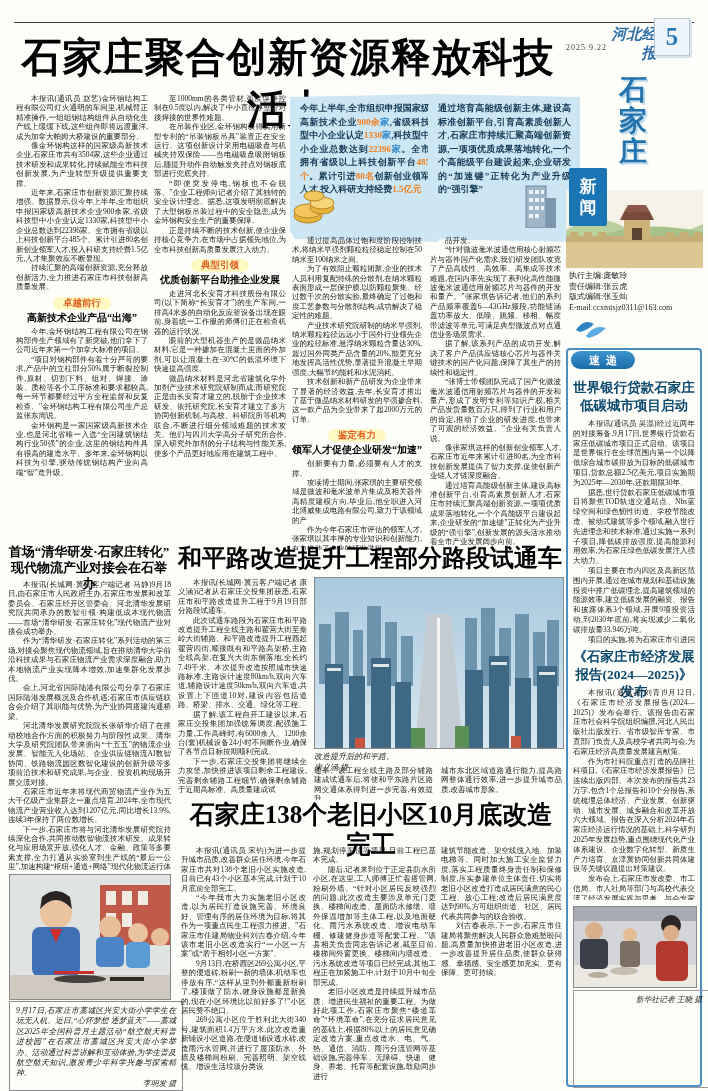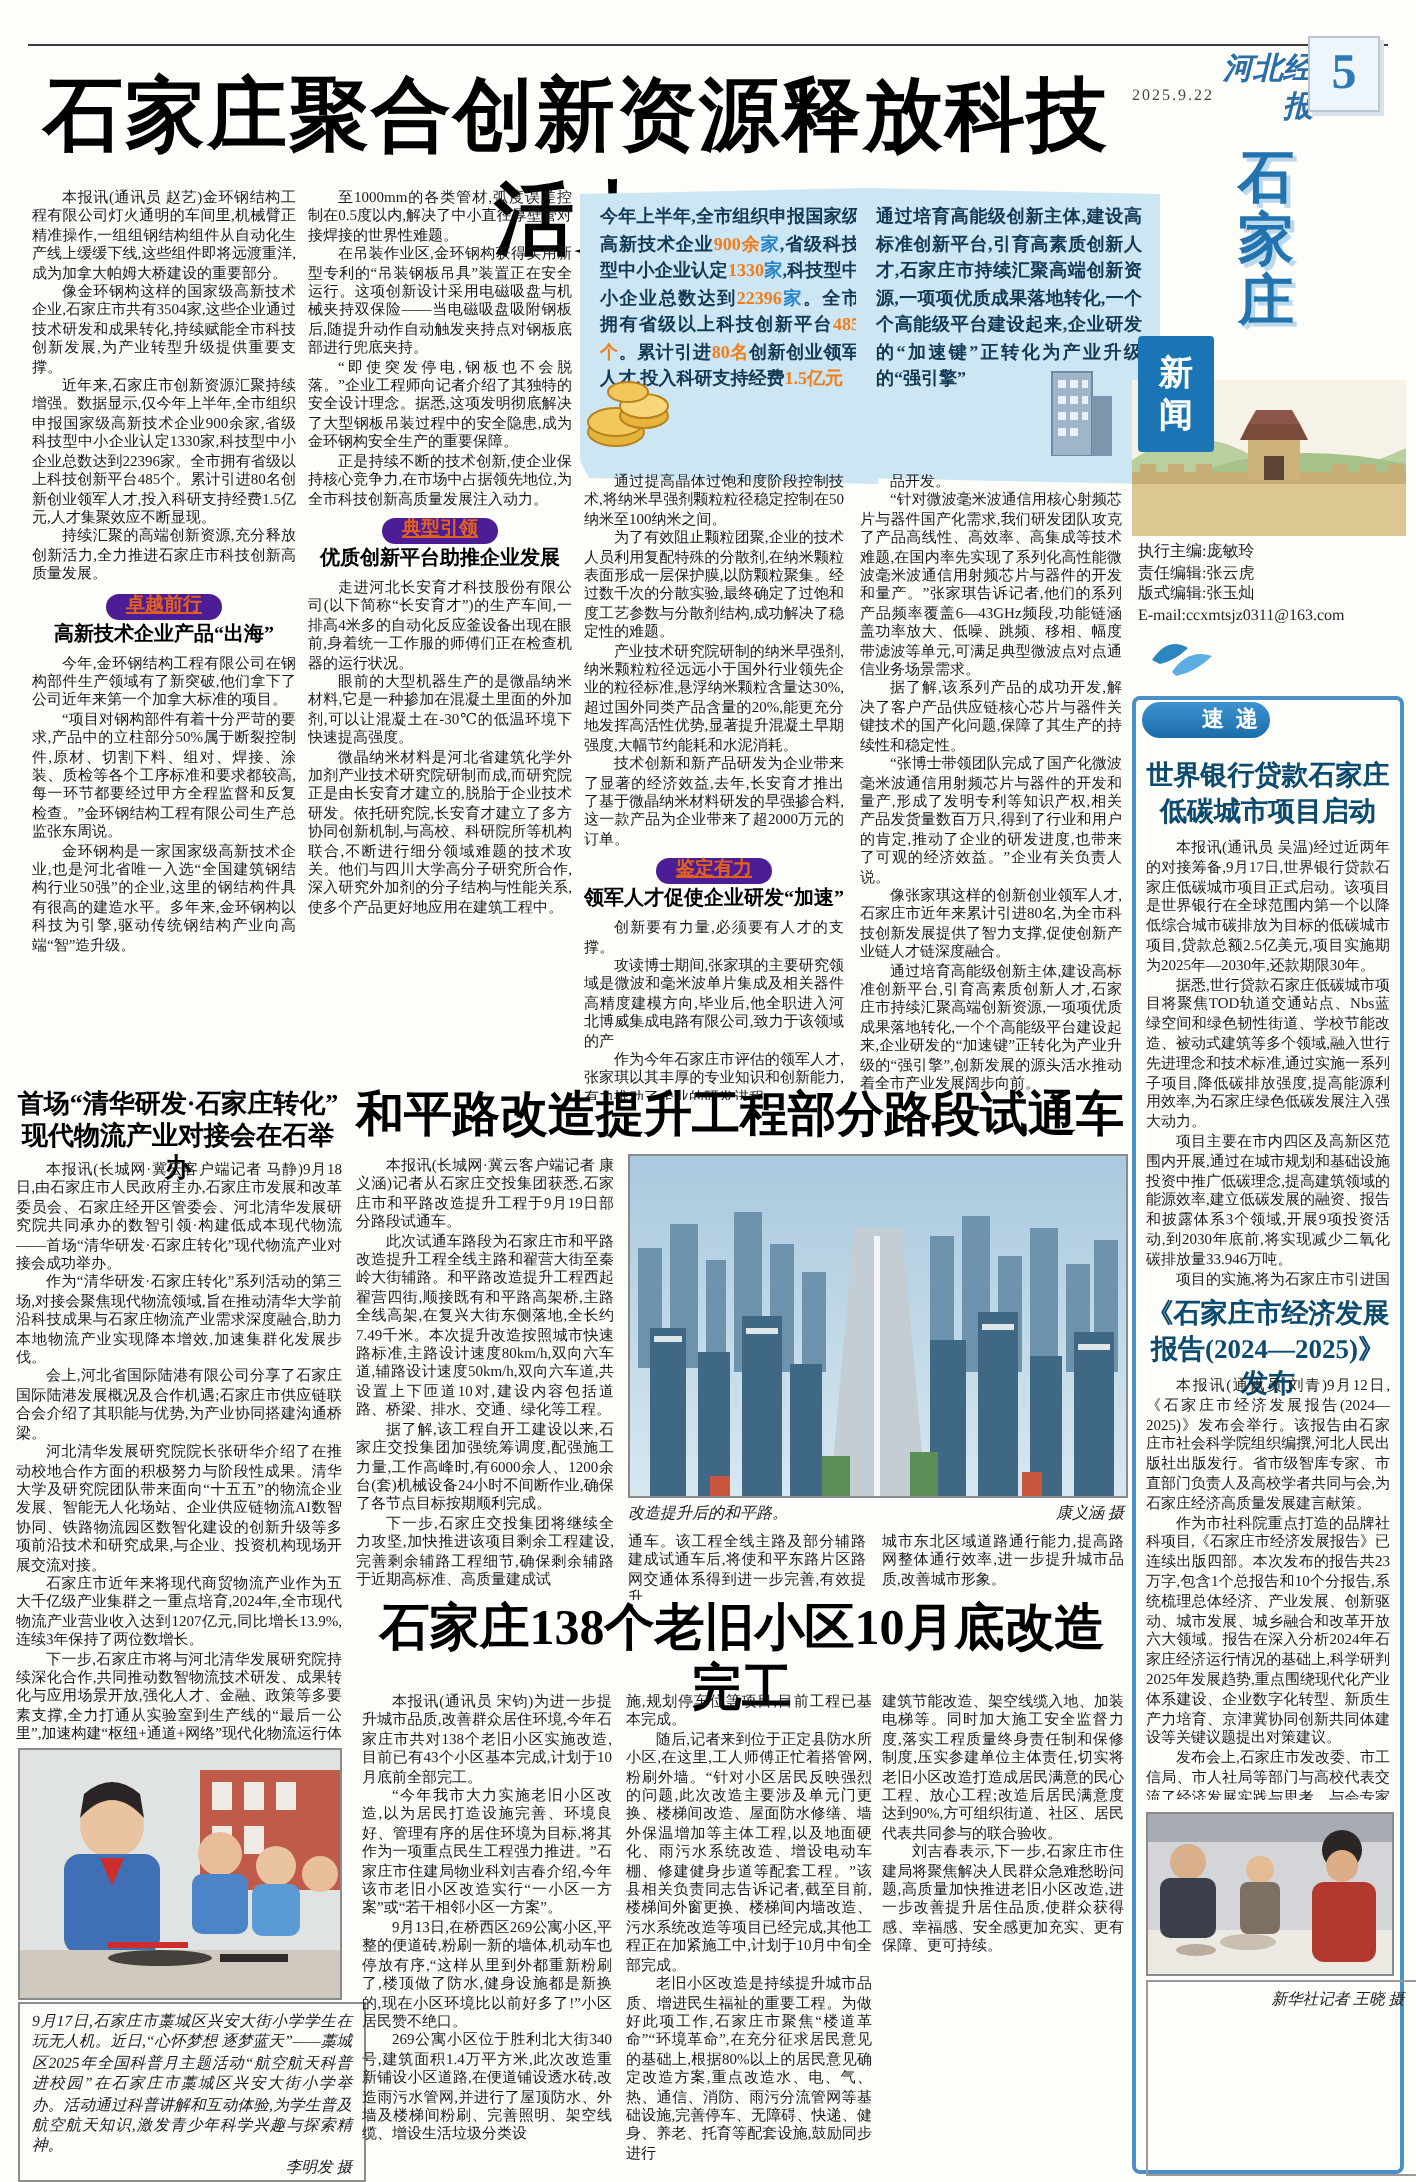--- a/index.html
+++ b/index.html
@@ -12,46 +12,46 @@
   .paper-date{font-size:8px;color:#444;text-align:left;letter-spacing:1px;}
   .page-box{background:#eef6fc;border:1px solid #b9c7d2;color:#2b7bb9;font-size:25px;font-weight:bold;
             display:flex;align-items:center;justify-content:center;box-shadow:2px 2px 0 #d7e2ea;}
   
   .h-main{font-size:40px;line-height:52px;font-weight:900;text-align:center;color:#000;letter-spacing:1px;}
   .h-mid{font-weight:900;text-align:center;color:#000;}
   .h-side{font-weight:bold;text-align:center;color:#0c4a6e;white-space:pre-line;}
   
   .col{font-size:7.5px;line-height:9.4px;text-align:justify;overflow:hidden;color:#191919;}
   .col p{margin:0;text-indent:2em;}
-  .pill{display:block;width:max-content;margin:5px auto 2px;background:#4c1d95;color:#e2601f;
-        font-weight:bold;font-size:9.5px;line-height:13px;padding:0 10px;border-radius:8px;text-indent:0;text-decoration:underline;}
+  .pill{display:block;width:max-content;margin:5px auto 2px;background:#fef9c3;color:#e2601f;
+        font-weight:bold;font-size:9.5px;line-height:13px;padding:0 10px;border-radius:8px;text-indent:0;}
   .subhead{font-size:10px;line-height:12px;font-weight:bold;text-align:center;margin:0 0 3px;text-indent:0;color:#000;}
   
   .ibox{background:#cde6f3;padding:8px 9px 6px 10px;font-size:9px;line-height:13.5px;font-weight:bold;
         color:#143a56;text-align:justify;overflow:hidden;}
   .ibox .hl-orange{color:#f07d1a;}
   .ibox .hl-blue{color:#2a85c8;}
   .ibox-l{clip-path:polygon(0 2%,97% 0,100% 8%,100% 100%,3% 98%,0 92%);}
   .ibox-r{clip-path:polygon(0 8%,3% 0,100% 2%,100% 92%,97% 100%,0 98%);}
   
   .photo{border:1px solid #8a8a8a;overflow:hidden;background:#ccc;}
   .caption-box{border:1px solid #8c8c8c;padding:4px 6px;font-size:7.8px;line-height:10.4px;
                font-style:italic;text-align:justify;overflow:hidden;}
   .credit{text-align:right;font-style:italic;}
-  .photo-cap-row{font-size:8px;font-style:italic;display:flex;justify-content:space-between;}
+  .photo-cap-row{font-size:8px;font-style:italic;display:flex;justify-content:space-between;flex-direction:column;}
   
   .sb-title{color:#2273ae;font-weight:900;font-size:28px;line-height:31px;text-align:center;
             white-space:pre-line;text-shadow:2px 2px 0 #bcd9ec;}
   .sb-news{background:#1b74b4;color:#fff;font-weight:bold;font-size:17px;line-height:21px;
            display:flex;flex-direction:column;align-items:center;justify-content:center;
            white-space:pre-line;text-align:center;border-radius:2px;}
   .sb-editors{font-size:8px;line-height:10.5px;color:#222;}
   .sb-frame{border:2px solid #4a90c4;border-radius:4px;background:transparent;}
   .sb-tab{background:linear-gradient(#3d94cf,#1b6ca8);color:#fff;font-weight:bold;font-size:11px;
-          line-height:18px;text-align:right;border-radius:9px;letter-spacing:6px;padding-left:6px;}
+          line-height:18px;text-align:center;border-radius:9px;letter-spacing:6px;padding-left:6px;}
   .sb-text{font-size:7.5px;line-height:9.8px;text-align:justify;overflow:hidden;}
   .sb-text p{margin:0;text-indent:2em;}
 </style>
 </head>
 <body>
 
 <div class="abs rule" style="left:14px;top:22px;width:680px;"></div>
 
 <div class="abs paper-name" style="left:566px;top:25px;width:86px;margin-left:40px;">河北经济日报</div>
 <div class="abs paper-date" style="left:566px;top:43px;width:86px;">2025.9.22</div>

